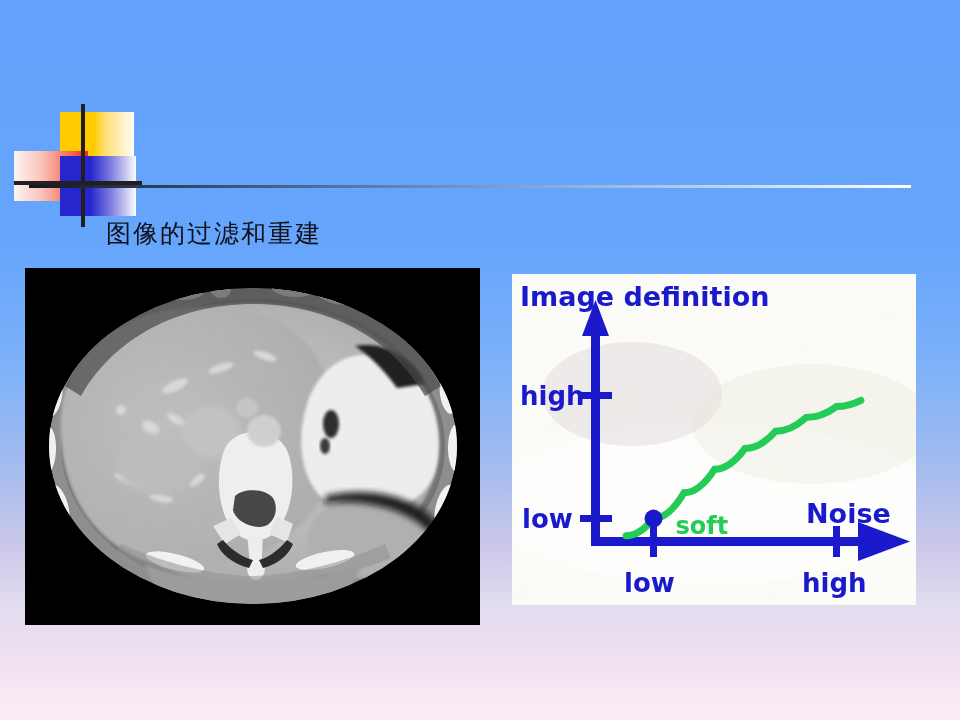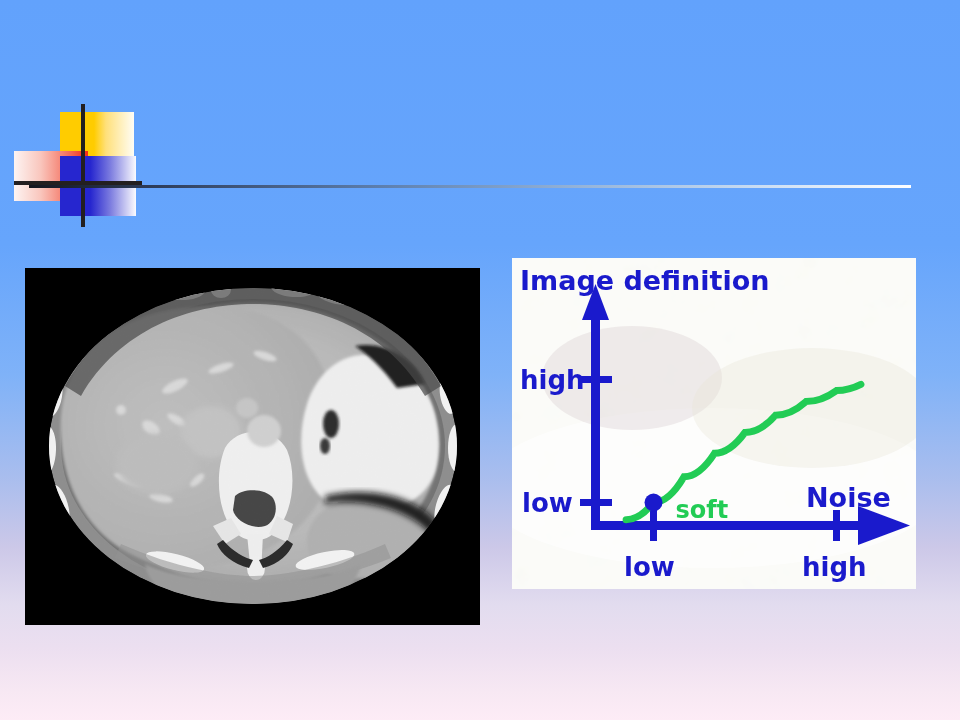--- a/index.html
+++ b/index.html
@@ -109,21 +109,21 @@
     height: 357px;
     background: #000;
     overflow: hidden;
   }
   #ct-figure svg { display: block; }
 
   
   #chart-figure {
     position: absolute;
     left: 512px;
-    top: 258px;
+    top: 274px;
     width: 404px;
     height: 331px;
     background: #f6f4ec;
     overflow: hidden;
   }
   #chart-figure svg { display: block; }
 
   .chart-title {
     font-family: "DejaVu Sans", "Liberation Sans", sans-serif;
     font-weight: bold;
@@ -148,20 +148,21 @@
   <div id="logo">
     <div class="sq sq-yellow"></div>
     <div class="sq sq-red"></div>
     <div class="sq sq-blue"></div>
     <div class="cross-v"></div>
     <div class="cross-h"></div>
   </div>
 
   <div id="rule"></div>
 
+  <div class="heading" id="heading-left">图像的过滤和重建</div>
 
   <div id="ct-figure">
     <svg width="455" height="357" viewBox="0 0 455 357" xmlns="http://www.w3.org/2000/svg">
       <defs>
         <radialGradient id="softTissue" cx="50%" cy="48%" r="62%">
           <stop offset="0%" stop-color="#c9c9c9"></stop>
           <stop offset="60%" stop-color="#bdbdbd"></stop>
           <stop offset="100%" stop-color="#a8a8a8"></stop>
         </radialGradient>
         <radialGradient id="liverGrad" cx="38%" cy="45%" r="60%">

